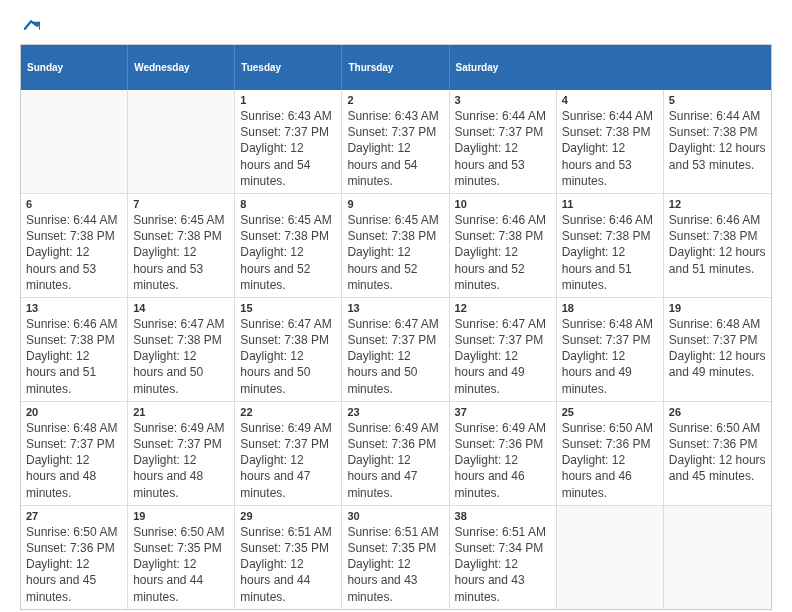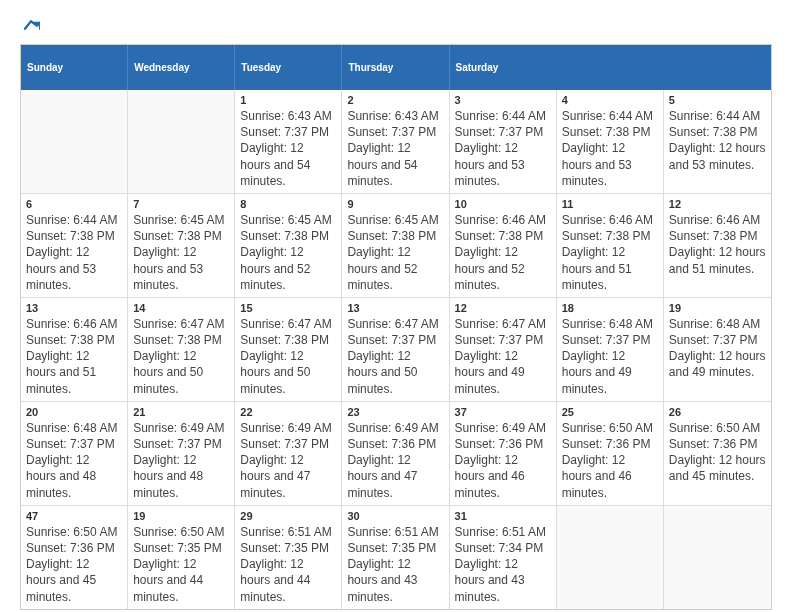--- a/index.html
+++ b/index.html
@@ -246,37 +246,37 @@
             <div class="day-num">25</div>
             <div class="cell-text">Sunrise: 6:50 AM<br>Sunset: 7:36 PM<br>Daylight: 12 hours and 46 minutes.</div>
           </div>
           <div class="cal-cell">
             <div class="day-num">26</div>
             <div class="cell-text">Sunrise: 6:50 AM<br>Sunset: 7:36 PM<br>Daylight: 12 hours and 45 minutes.</div>
           </div>
         </div>
         <div class="cal-row">
           <div class="cal-cell">
-            <div class="day-num">47</div>
+            <div class="day-num">27</div>
             <div class="cell-text">Sunrise: 6:50 AM<br>Sunset: 7:36 PM<br>Daylight: 12 hours and 45 minutes.</div>
           </div>
           <div class="cal-cell">
             <div class="day-num">19</div>
             <div class="cell-text">Sunrise: 6:50 AM<br>Sunset: 7:35 PM<br>Daylight: 12 hours and 44 minutes.</div>
           </div>
           <div class="cal-cell">
             <div class="day-num">29</div>
             <div class="cell-text">Sunrise: 6:51 AM<br>Sunset: 7:35 PM<br>Daylight: 12 hours and 44 minutes.</div>
           </div>
           <div class="cal-cell">
             <div class="day-num">30</div>
             <div class="cell-text">Sunrise: 6:51 AM<br>Sunset: 7:35 PM<br>Daylight: 12 hours and 43 minutes.</div>
           </div>
           <div class="cal-cell">
-            <div class="day-num">31</div>
+            <div class="day-num">38</div>
             <div class="cell-text">Sunrise: 6:51 AM<br>Sunset: 7:34 PM<br>Daylight: 12 hours and 43 minutes.</div>
           </div>
           <div class="cal-cell empty"></div>
           <div class="cal-cell empty"></div>
         </div>
       </div>
   </div>
 </div>
 
 </body></html>

